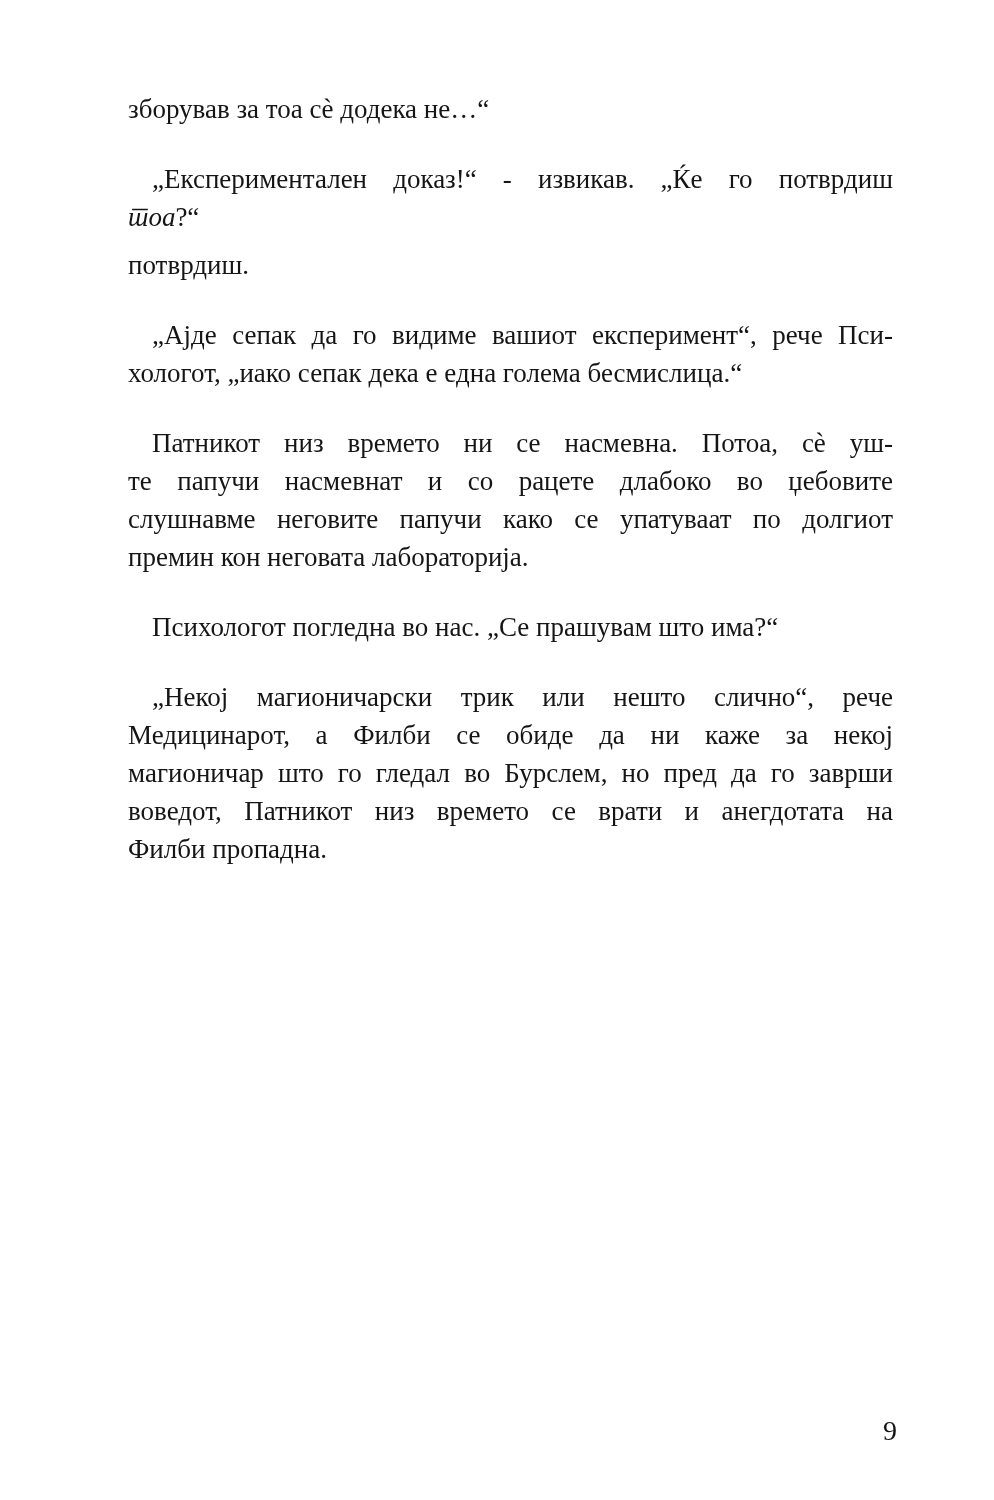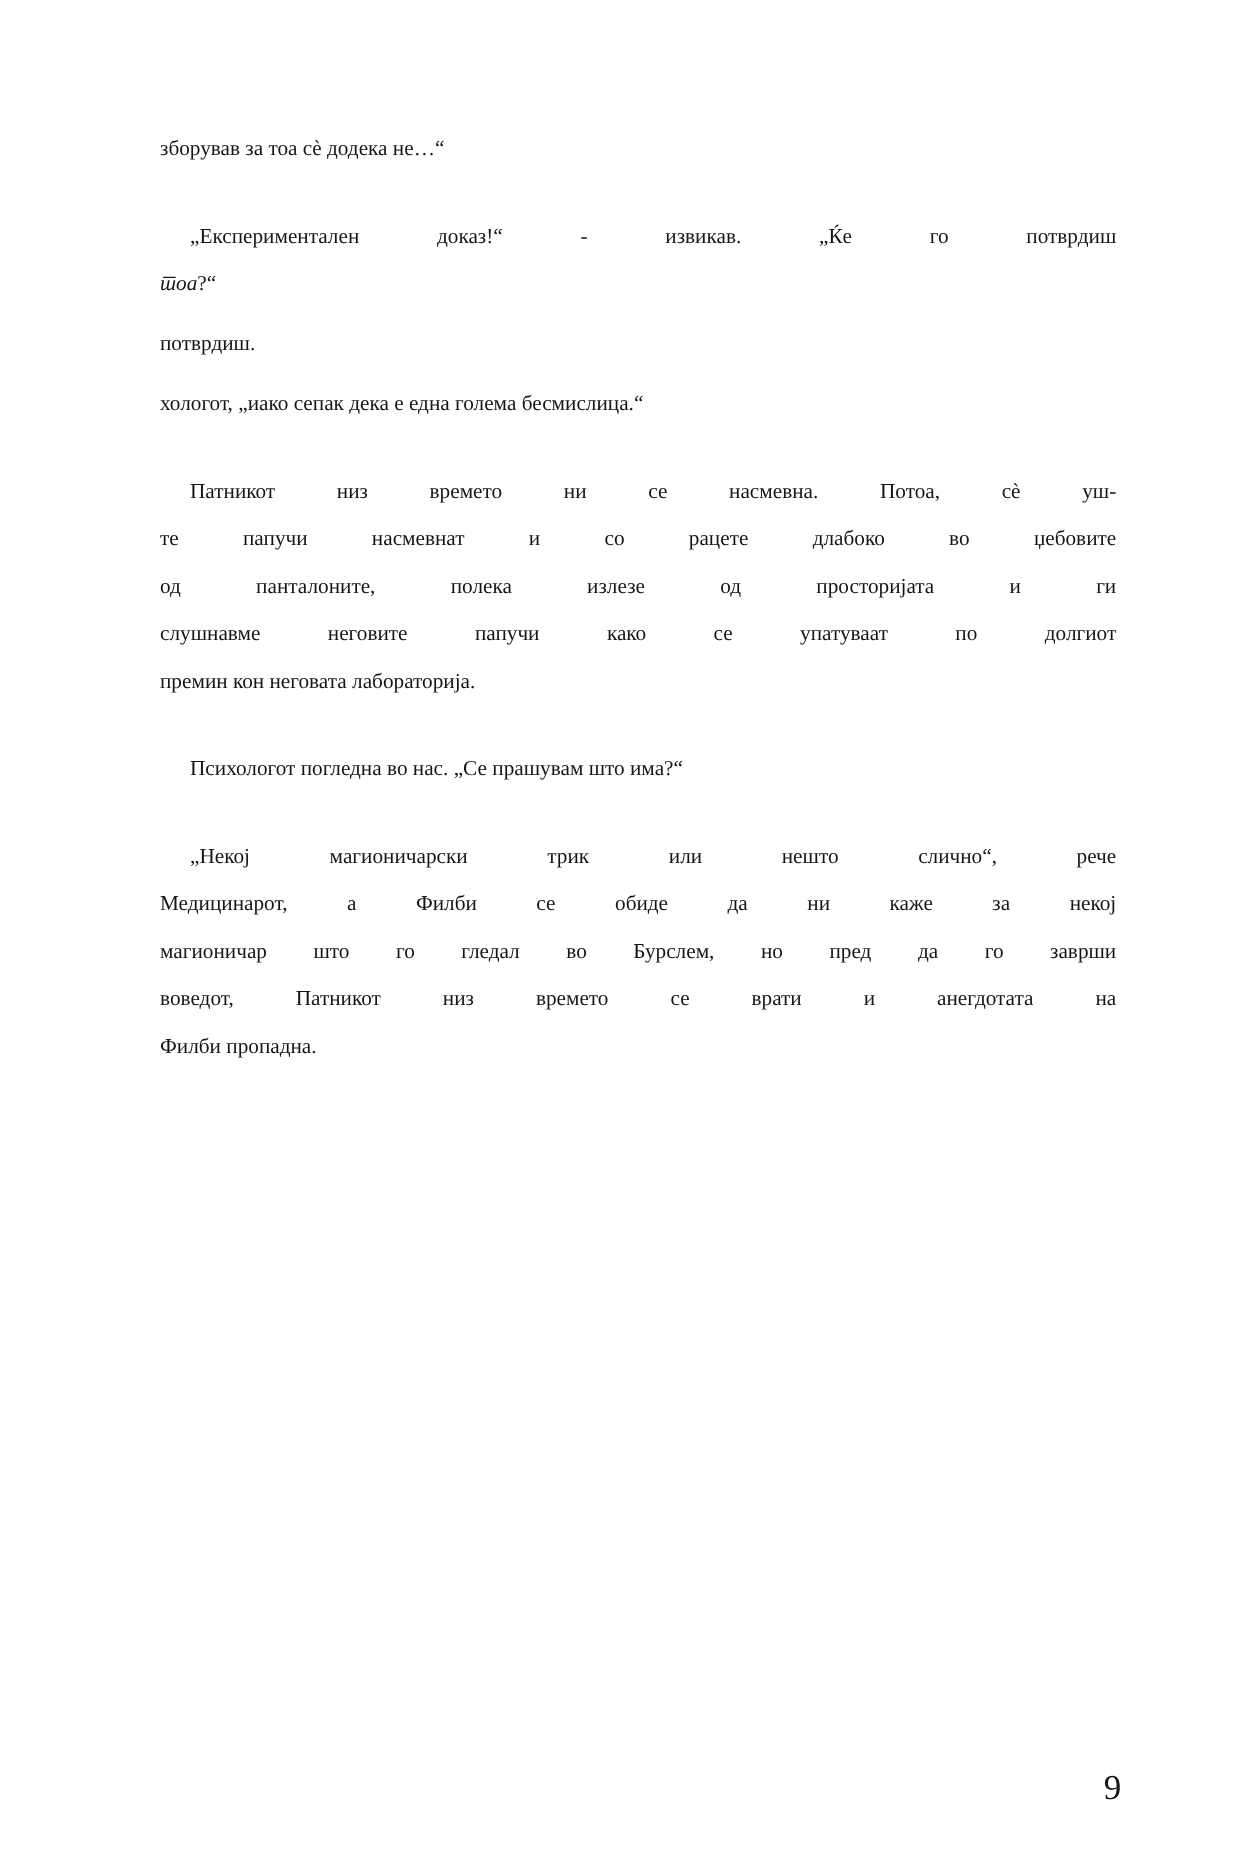--- a/index.html
+++ b/index.html
@@ -12,23 +12,23 @@
     width: 994px;
     height: 1500px;
     background: #ffffff;
     overflow: hidden;
     font-family: "Liberation Serif", "DejaVu Serif", serif;
     color: #151515;
   }
   .text-block {
     position: absolute;
     left: 128px;
-    top: 100px;
+    top: 90px;
     width: 765px;
-    font-size: 17px;
+    font-size: 27px;
     line-height: 38px;
   }
   .para {
     margin: 0;
     padding: 0;
   }
   .para + .para {
     margin-top: 10px;
   }
   .line {
@@ -70,27 +70,27 @@
     <p class="para">
       <span class="line first">„Експериментален доказ!“ - извикав. „Ќе го потврдиш</span>
       <span class="line end"><em>тоа</em><span>?“</span></span>
     </p>
 
     <p class="para">
       <span class="line end">потврдиш.</span>
     </p>
 
     <p class="para">
+      <span class="line first">„Ајде сепак да го видиме вашиот експеримент“, рече Пси-</span>
       <span class="line end">хологот, „иако сепак дека е една голема бесмислица.“</span>
     </p>
 
     <p class="para">
       <span class="line first">Патникот низ времето ни се насмевна. Потоа, сѐ уш-</span>
       <span class="line">те папучи насмевнат и со рацете длабоко во џебовите</span>
-      <span class="line">од панталоните, полека излезе од просторијата и ги</span>
       <span class="line">слушнавме неговите папучи како се упатуваат по долгиот</span>
       <span class="line end">премин кон неговата лабораторија.</span>
     </p>
 
     <p class="para">
       <span class="line first end">Психологот погледна во нас. „Се прашувам што има?“</span>
     </p>
 
     <p class="para">
       <span class="line first">„Некој магионичарски трик или нешто слично“, рече</span>

